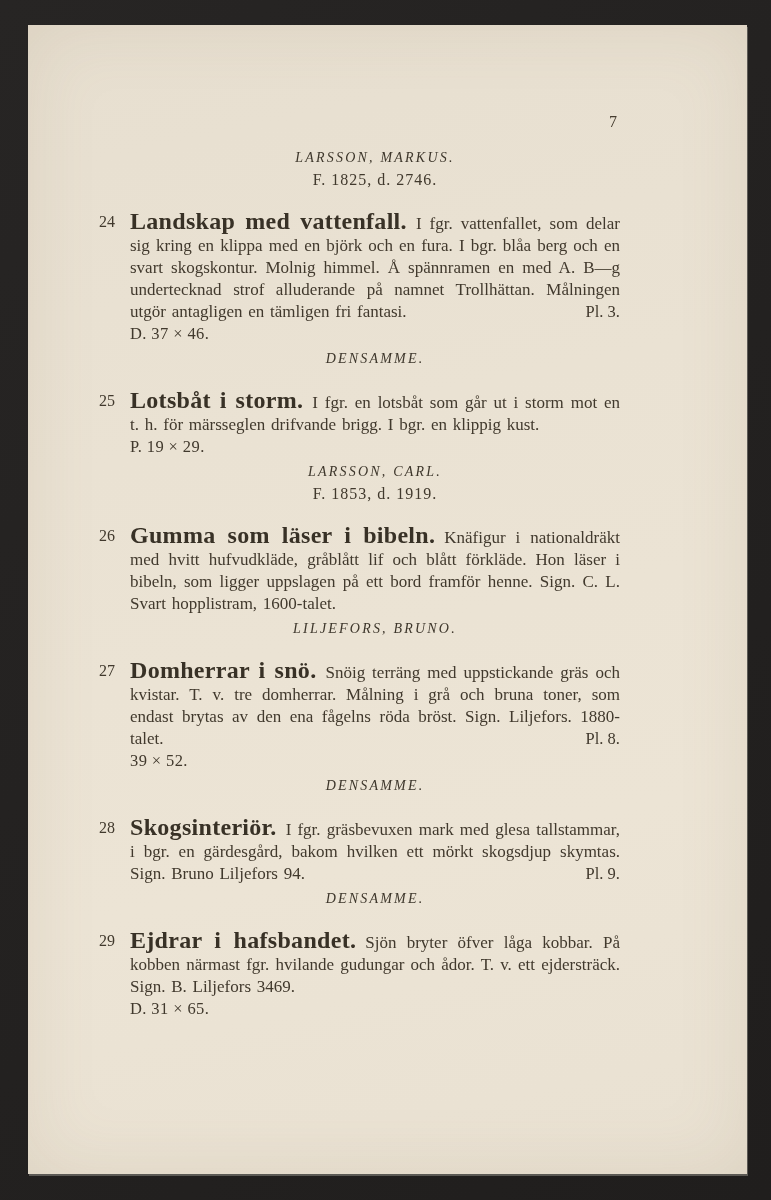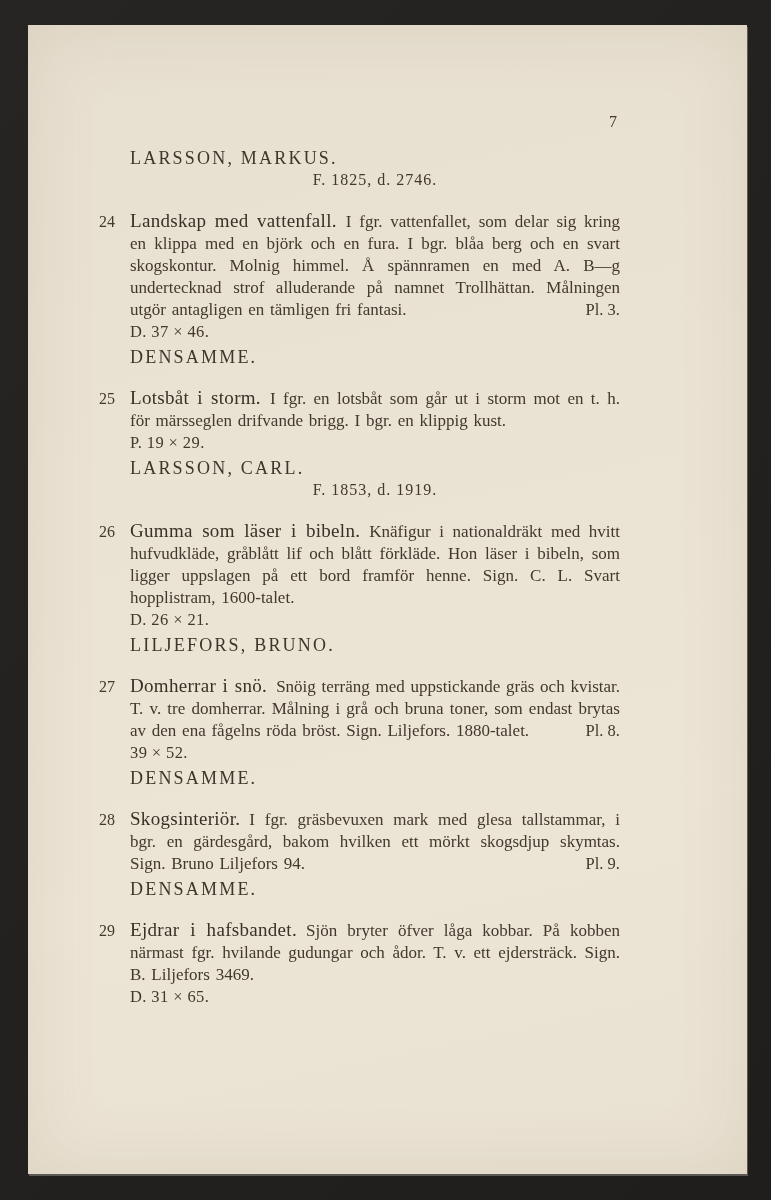--- a/index.html
+++ b/index.html
@@ -39,24 +39,25 @@
   }
   .page-number {
     margin-top: 86px;
     text-align: right;
     font-size: 16px;
     padding-right: 3px;
     color: #453c2f;
   }
   .artist-heading {
     margin-top: 14px;
-    text-align: left;
-    font-size: 18px;
+    text-align: center;
+    font-size: 14px;
     letter-spacing: 2.2px;
     color: #3d362b;
+    font-style: italic;
   }
   .artist-heading.subsequent {
     margin-top: 3px;
   }
   .artist-dates {
     text-align: center;
     font-size: 16px;
     letter-spacing: 1px;
   }
   .entry {
@@ -68,22 +69,22 @@
     left: -31px;
     top: 1px;
     font-size: 16px;
   }
   .entry p.body {
     margin: 0;
     text-align: justify;
     word-spacing: 1.5px;
   }
   .entry .title {
-    font-weight: normal;
-    font-size: 19px;
+    font-weight: bold;
+    font-size: 24px;
     letter-spacing: 0.3px;
     color: #383126;
     margin-right: 9px;
   }
   .plate {
     height: 22px;
     margin-top: -22px;
     text-align: right;
     font-size: 16.5px;
   }
@@ -118,21 +119,20 @@
         <p class="body"><span class="title">Lotsbåt i storm.</span><span>I fgr. en lotsbåt som går ut i storm mot en t. h. för märsseglen drifvande brigg. I bgr. en klippig kust.</span></p>
         <div class="dims">P. 19 × 29.</div>
       </div>
 
       <div class="artist-heading subsequent">LARSSON, CARL.</div>
       <div class="artist-dates">F. 1853, d. 1919.</div>
 
       <div class="entry">
         <span class="num">26</span>
         <p class="body"><span class="title">Gumma som läser i bibeln.</span><span>Knäfigur i nationaldräkt med hvitt hufvudkläde, gråblått lif och blått förkläde. Hon läser i bibeln, som ligger uppslagen på ett bord framför henne. Sign. C. L. Svart hopplistram, 1600-talet.</span></p>
-        <div class="dims">D. 26 × 21.</div>
       </div>
 
       <div class="artist-heading subsequent">LILJEFORS, BRUNO.</div>
 
       <div class="entry">
         <span class="num">27</span>
         <p class="body"><span class="title">Domherrar i snö.</span><span>Snöig terräng med uppstickande gräs och kvistar. T. v. tre domherrar. Målning i grå och bruna toner, som endast brytas av den ena fågelns röda bröst. Sign. Liljefors. 1880-talet.</span></p>
         <div class="plate">Pl. 8.</div>
         <div class="dims">39 × 52.</div>
       </div>

